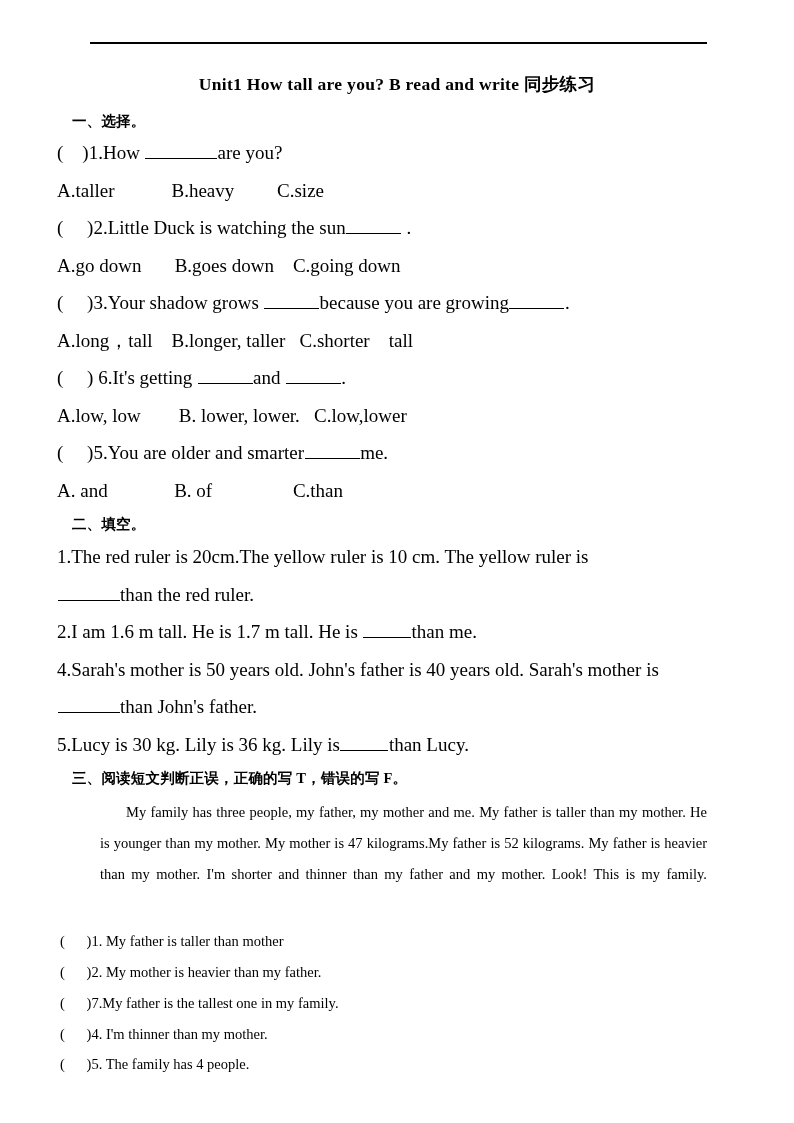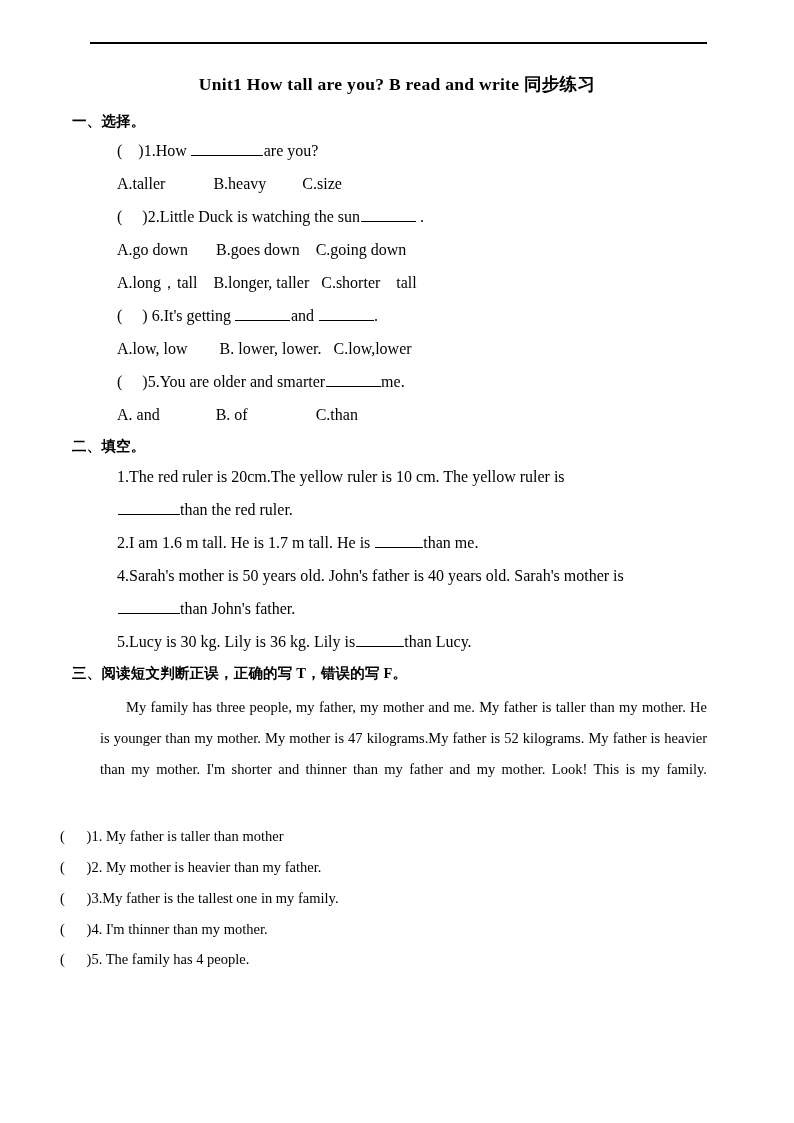--- a/index.html
+++ b/index.html
@@ -55,22 +55,22 @@
   .section-head {
     font-size: 14.5px;
     font-weight: bold;
     margin: 0 0 7px 0;
     padding-left: 72px;
     line-height: 1.5;
     letter-spacing: 0.2px;
   }
 
   .line {
-    font-size: 16px;
-    padding-left: 117px;
+    font-size: 19px;
+    padding-left: 57px;
     line-height: 1.5;
     margin: 0 0 9px 0;
     white-space: pre;
   }
 
   
   .blank {
     display: inline-block;
     border-bottom: 1px solid #000000;
     vertical-align: baseline;
@@ -119,20 +119,21 @@
     <div class="doc-title">Unit1 How tall are you? B read and write 同步练习</div>
 
     <div class="section-head">一、选择。</div>
 
     <div class="line"><span>(    )1.How </span><span class="blank b-xl"></span><span>are you?</span></div>
     <div class="line">A.taller            B.heavy         C.size</div>
 
     <div class="line"><span>(     )2.Little Duck is watching the sun</span><span class="blank b-md"></span><span> .</span></div>
     <div class="line">A.go down       B.goes down    C.going down</div>
 
+    <div class="line"><span>(     )3.Your shadow grows </span><span class="blank b-md"></span><span>because you are growing</span><span class="blank b-md"></span><span>.</span></div>
     <div class="line">A.long，tall    B.longer, taller   C.shorter    tall</div>
 
     <div class="line"><span>(     ) 6.It's getting </span><span class="blank b-md"></span><span>and </span><span class="blank b-md"></span><span>.</span></div>
     <div class="line">A.low, low        B. lower, lower.   C.low,lower</div>
 
     <div class="line"><span>(     )5.You are older and smarter</span><span class="blank b-md"></span><span>me.</span></div>
     <div class="line">A. and              B. of                 C.than</div>
 
     <div class="section-head">二、填空。</div>
 
@@ -146,18 +147,18 @@
     <div class="line"><span class="blank b-lg"></span><span>than John's father.</span></div>
 
     <div class="line"><span>5.Lucy is 30 kg. Lily is 36 kg. Lily is</span><span class="blank b-sm"></span><span>than Lucy.</span></div>
 
     <div class="section-head">三、阅读短文判断正误，正确的写 T，错误的写 F。</div>
 
     <div class="passage">My family has three people, my father, my mother and me. My father is taller than my mother. He is younger than my mother. My mother is 47 kilograms.My father is 52 kilograms. My father is heavier than my mother. I'm shorter and thinner than my father and my mother. Look! This is my family.</div>
 
     <div class="tf-line">(      )1. My father is taller than mother</div>
     <div class="tf-line">(      )2. My mother is heavier than my father.</div>
-    <div class="tf-line">(      )3.My father is the tallest one in my family.</div>
+    <div class="tf-line">(      )7.My father is the tallest one in my family.</div>
     <div class="tf-line">(      )4. I'm thinner than my mother.</div>
     <div class="tf-line">(      )5. The family has 4 people.</div>
 
   </div>
 </div>
 
 </body></html>

